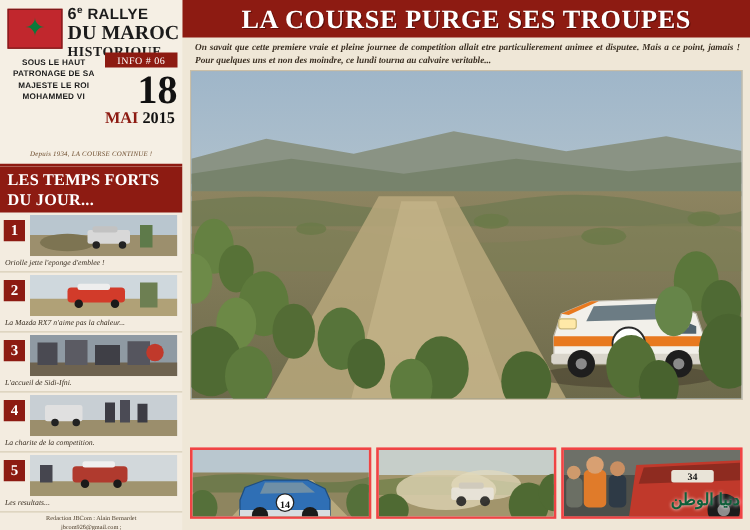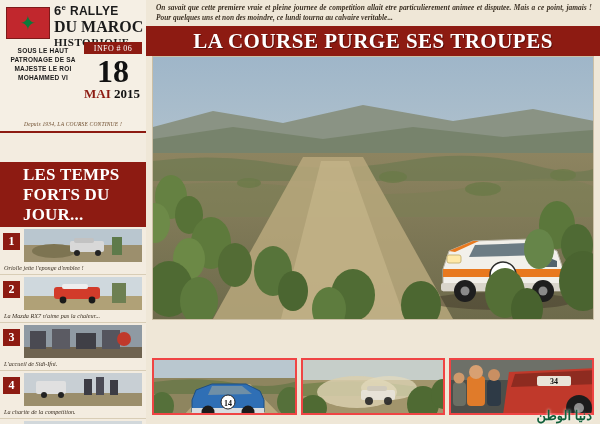--- a/index.html
+++ b/index.html
@@ -99,21 +99,21 @@
     text-align: center;
     padding: 2px 0 1px;
     font-family: "Liberation Serif", serif;
     letter-spacing: .4px;
   }
   #date-day {
     font-family: "Liberation Serif", serif;
     font-weight: bold;
     font-size: 32px;
     line-height: 32px;
-    text-align: center;
+    text-align: right;
     color: #111;
     margin-top: 1px;
   }
   #date-month-year {
     text-align: left;
     font-family: "Liberation Serif", serif;
     font-weight: bold;
     font-size: 13px;
     line-height: 13px;
     color: #111;
@@ -129,24 +129,23 @@
     font-size: 5.5px;
     color: #6b4a2a;
     letter-spacing: .2px;
   }
 
   #moments-header {
     background: #8d1b12;
     color: #fff;
     font-family: "Liberation Serif", serif;
     font-weight: bold;
-    font-size: 17px;
-    padding: 3px 23px 2px;
+    font-size: 13px;
+    padding: 3px 6px 2px;
     letter-spacing: .2px;
-    margin-top: 29px;
   }
   .moment {
     position: relative;
     height: 47px;
     border-bottom: 1px solid #d8cdb6;
   }
   .moment .thumb {
     position: absolute;
     left: 24px; top: 2px;
     width: 118px; height: 33px;
@@ -235,21 +234,21 @@
   }
   .strip-img {
     position: relative;
     flex: 1 1 0;
     border: 2px solid #ef4444;
     overflow: hidden;
     background: #fca5a5;
   }
   #watermark {
     position: absolute;
-    right: 8px; bottom: 1px;
+    right: 8px; bottom: 17px;
     font-size: 13px;
     color: #0f5f3a;
     font-weight: bold;
     direction: rtl;
     text-shadow: 0 0 3px #fff;
   }
 
   svg { display:block; }
 </style>
 </head>
@@ -370,25 +369,25 @@
     <div id="credits">
       <div>Redaction JBCom : Alain Bernardet</div>
       <div>jbcom926@gmail.com ;</div>
       <div>virginie.soulaire@gmail.com ; Virginie Soulaire -</div>
 
     </div>
   </div>
 
   <div id="main">
 
-    <div id="standfirst">On savait que cette premiere vraie et pleine journee de competition allait etre particulierement animee et disputee. Mais a ce point, jamais ! Pour quelques uns et non des moindre, ce lundi tourna au calvaire veritable...</div>
-
     <div id="headline-bar">
       <div id="headline">La course purge ses troupes</div>
     </div>
+
+    <div id="standfirst">On savait que cette premiere vraie et pleine journee de competition allait etre particulierement animee et disputee. Mais a ce point, jamais ! Pour quelques uns et non des moindre, ce lundi tourna au calvaire veritable...</div>
 
     <div id="hero">
       <svg width="452" height="262" viewBox="0 0 452 262" preserveAspectRatio="none">
         <defs>
           <linearGradient id="skyg" x1="0" y1="0" x2="0" y2="1">
             <stop offset="0%" stop-color="#9fb6c9"></stop>
             <stop offset="100%" stop-color="#cfd6d4"></stop>
           </linearGradient>
           <linearGradient id="gndg" x1="0" y1="0" x2="0" y2="1">
             <stop offset="0%" stop-color="#8d8460"></stop>

